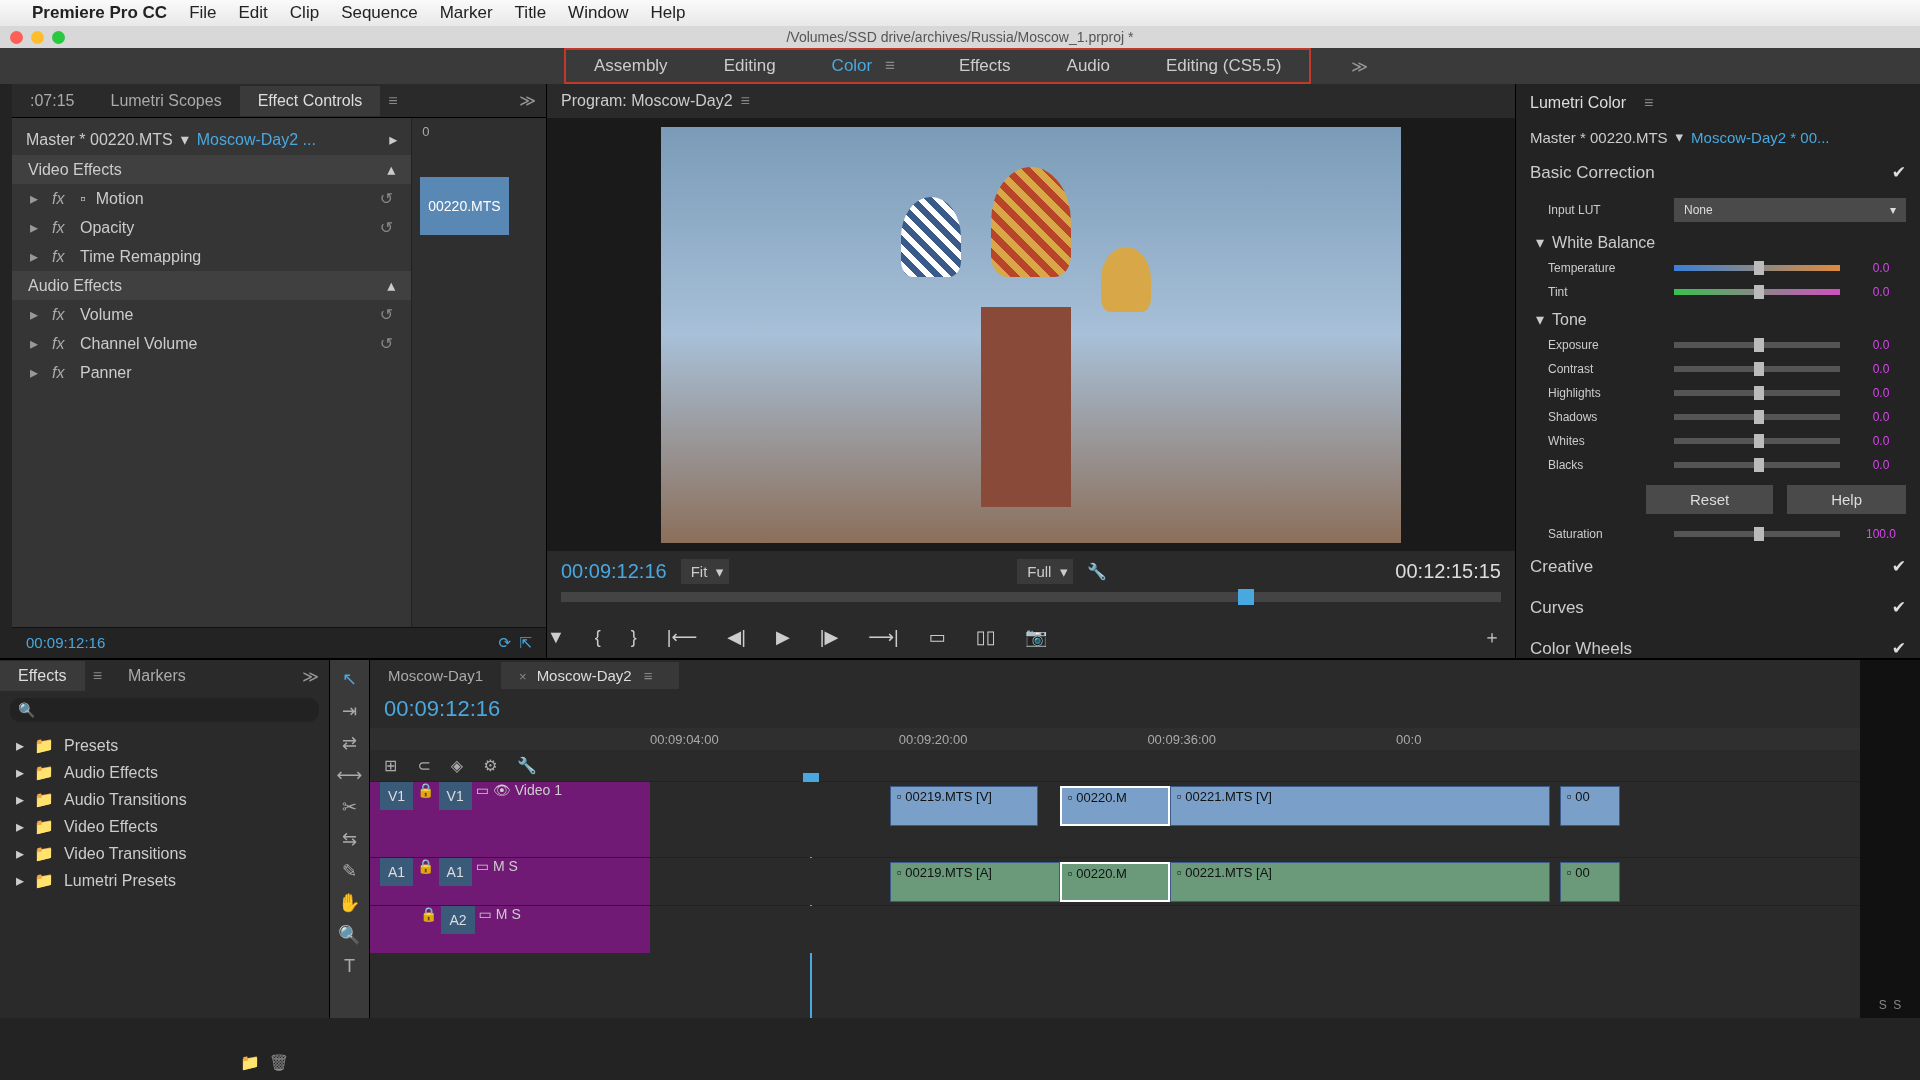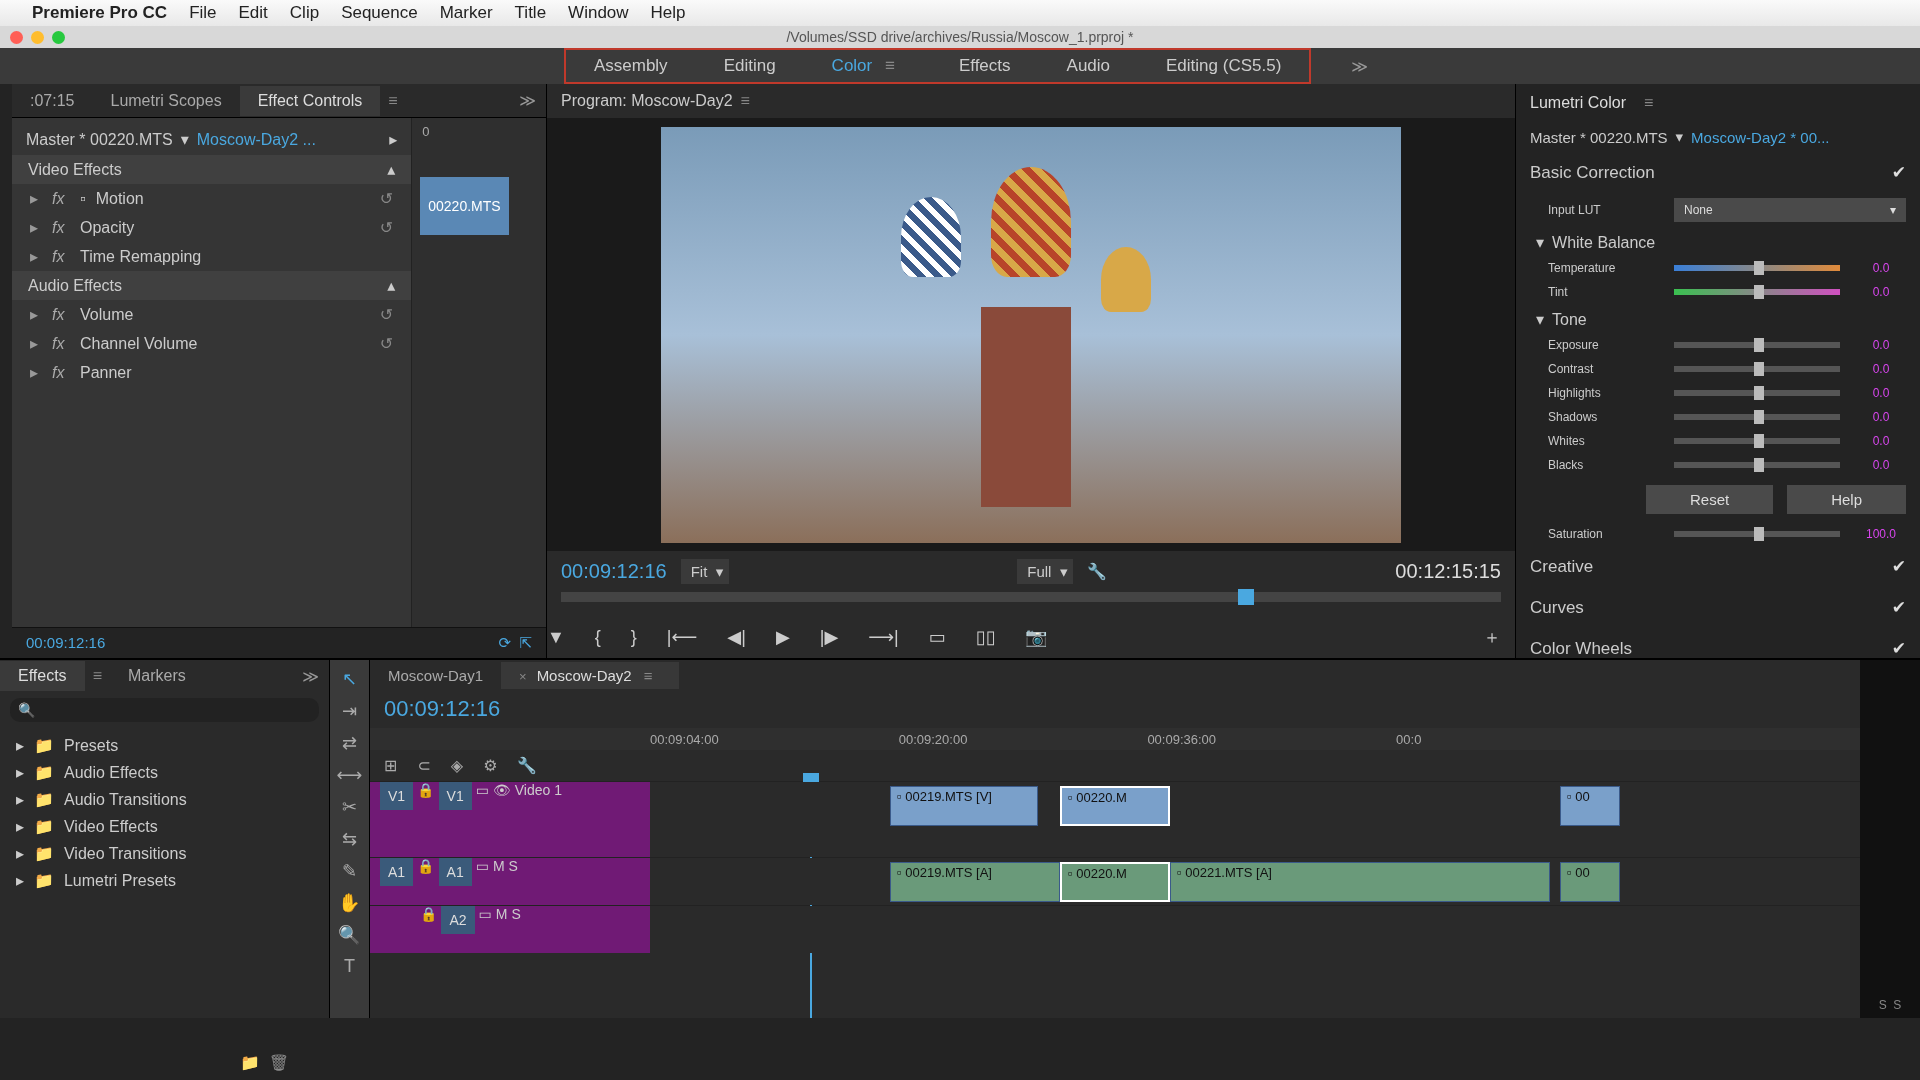--- a/index.html
+++ b/index.html
@@ -463,20 +463,21 @@
           <span class="src">V1</span>
           <span>🔒</span>
           <span class="src">V1</span>
           <span>▭</span>
           <span>👁</span>
           <span>Video 1</span>
         </div>
         <div class="trk-area" id="vtrack">
             <div class="clip " style="left:240px;width:148px">▫ 00219.MTS [V]</div>
             <div class="clip  sel" style="left:410px;width:110px">▫ 00220.M</div>
+            <div class="clip " style="left:520px;width:380px">▫ 00221.MTS [V]</div>
             <div class="clip " style="left:910px;width:60px">▫ 00</div>
           </div>
       </div>
       <div class="track">
         <div class="trk-hdr">
           <span class="src">A1</span>
           <span>🔒</span>
           <span class="src">A1</span>
           <span>▭</span>
           <span>M</span>

